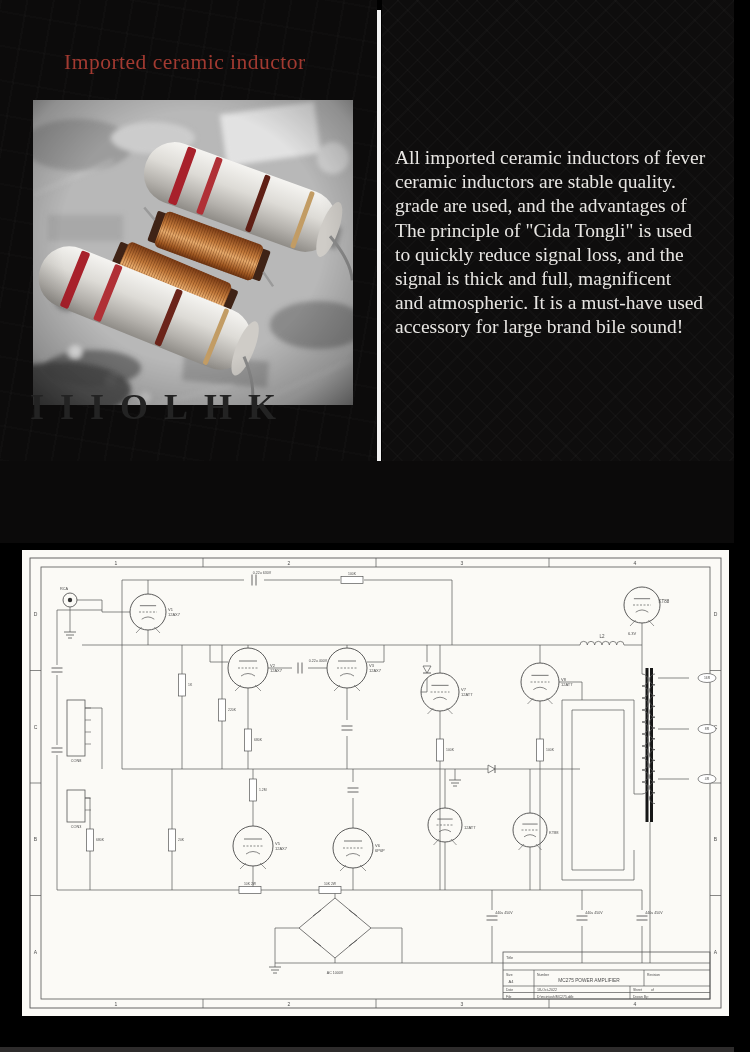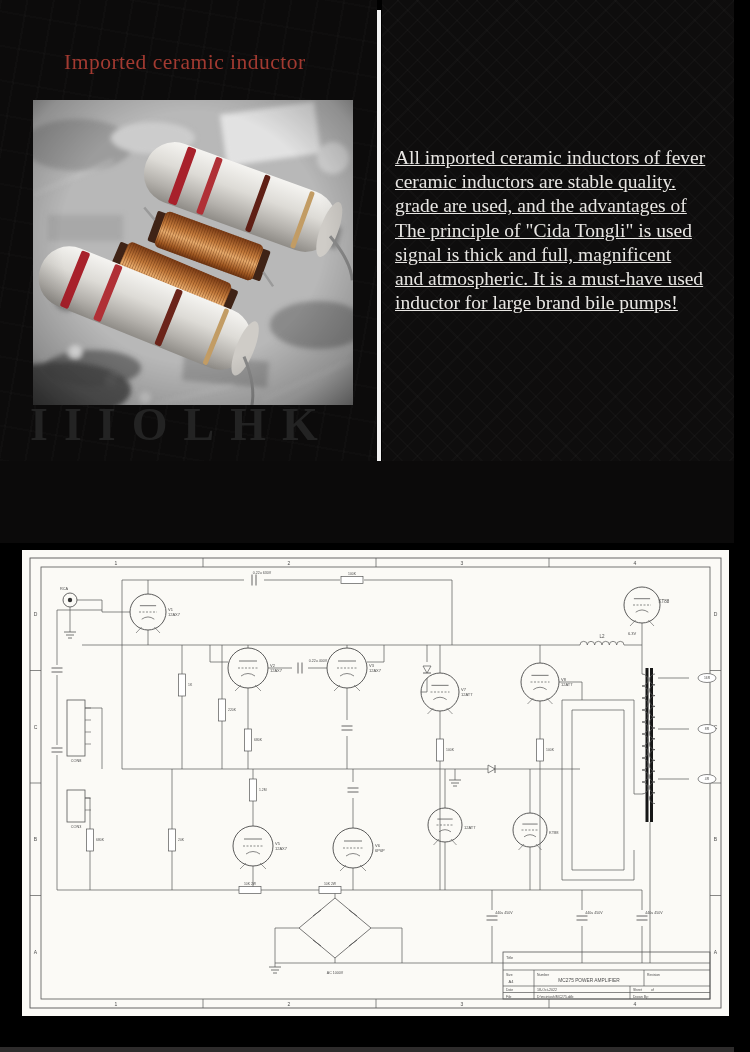--- a/index.html
+++ b/index.html
@@ -13,24 +13,24 @@
       repeating-linear-gradient(10deg, rgba(255,255,255,0.012) 0 2px, transparent 2px 34px);}
   .panel-right{position:absolute;left:382px;top:0;width:368px;height:461px;
     background-color:#0e0d0d;
     background-image:
       repeating-linear-gradient(45deg, rgba(255,255,255,0.02) 0 1.5px, transparent 1.5px 14px),
       repeating-linear-gradient(-45deg, rgba(255,255,255,0.02) 0 1.5px, transparent 1.5px 14px);}
   .divider{position:absolute;left:377px;top:10px;width:4px;height:451px;background:#f2f2f2;}
   .product-title{position:absolute;left:64px;top:50px;font-size:21.5px;color:#a23a31;
     letter-spacing:0.5px;white-space:nowrap;}
   .photo-wrap{position:absolute;left:33px;top:100px;width:320px;height:305px;}
-  .watermark{position:absolute;left:30px;top:398px;width:430px;font-family:"Liberation Serif",serif;
-    font-weight:bold;font-size:46px;color:#232323;letter-spacing:16px;white-space:nowrap;}
+  .watermark{position:absolute;left:30px;top:386px;width:430px;font-family:"Liberation Serif",serif;
+    font-weight:bold;font-size:36px;color:#232323;letter-spacing:16px;white-space:nowrap;}
   .desc{position:absolute;left:395px;top:146px;width:345px;font-size:19.5px;line-height:24.2px;
-    color:#e8e6e3;text-decoration:underline;}
+    color:#e8e6e3;}
   .midband{position:absolute;left:0;top:461px;width:750px;height:82px;background:#0b0a0a;}
   
   #sheet{position:absolute;left:22px;top:550px;width:707px;height:466px;background:#fbfaf6;}
   #sheet svg{display:block;}
   .bottom-strip{position:absolute;left:0;top:1047px;width:750px;height:5px;background:#2d2b2b;}
   svg text{font-family:"Liberation Sans","DejaVu Sans",sans-serif;fill:#4d4d4d;}
 </style>
 </head>
 <body>
 
@@ -127,23 +127,24 @@
     </svg>
   </div>
 
   <div class="watermark">IIIOLHK</div>
 
   <div class="desc">
     <div>All imported ceramic inductors of fever</div>
     <div>ceramic inductors are stable quality.</div>
     <div>grade are used, and the advantages of</div>
     <div>The principle of "Cida Tongli" is used</div>
+    <div>to quickly reduce signal loss, and the</div>
     <div> signal is thick and full, magnificent</div>
     <div>and atmospheric. It is a must-have used</div>
-    <div>inductor for large brand bile pumps!</div>
+    <div>accessory for large brand bile sound!</div>
   </div>
 
   <div class="midband"></div>
 
   <div id="sheet">
       <svg viewBox="0 0 707 466" width="707" height="466">
         <rect x="8" y="8" width="691" height="450" fill="none" stroke="#565656" stroke-width="0.9"></rect>
         <rect x="19" y="17" width="669" height="432" fill="none" stroke="#565656" stroke-width="0.8"></rect>
         <line x1="181" y1="8" x2="181" y2="17" stroke="#565656" stroke-width="0.7"></line>
         <line x1="181" y1="449" x2="181" y2="458" stroke="#565656" stroke-width="0.7"></line>

